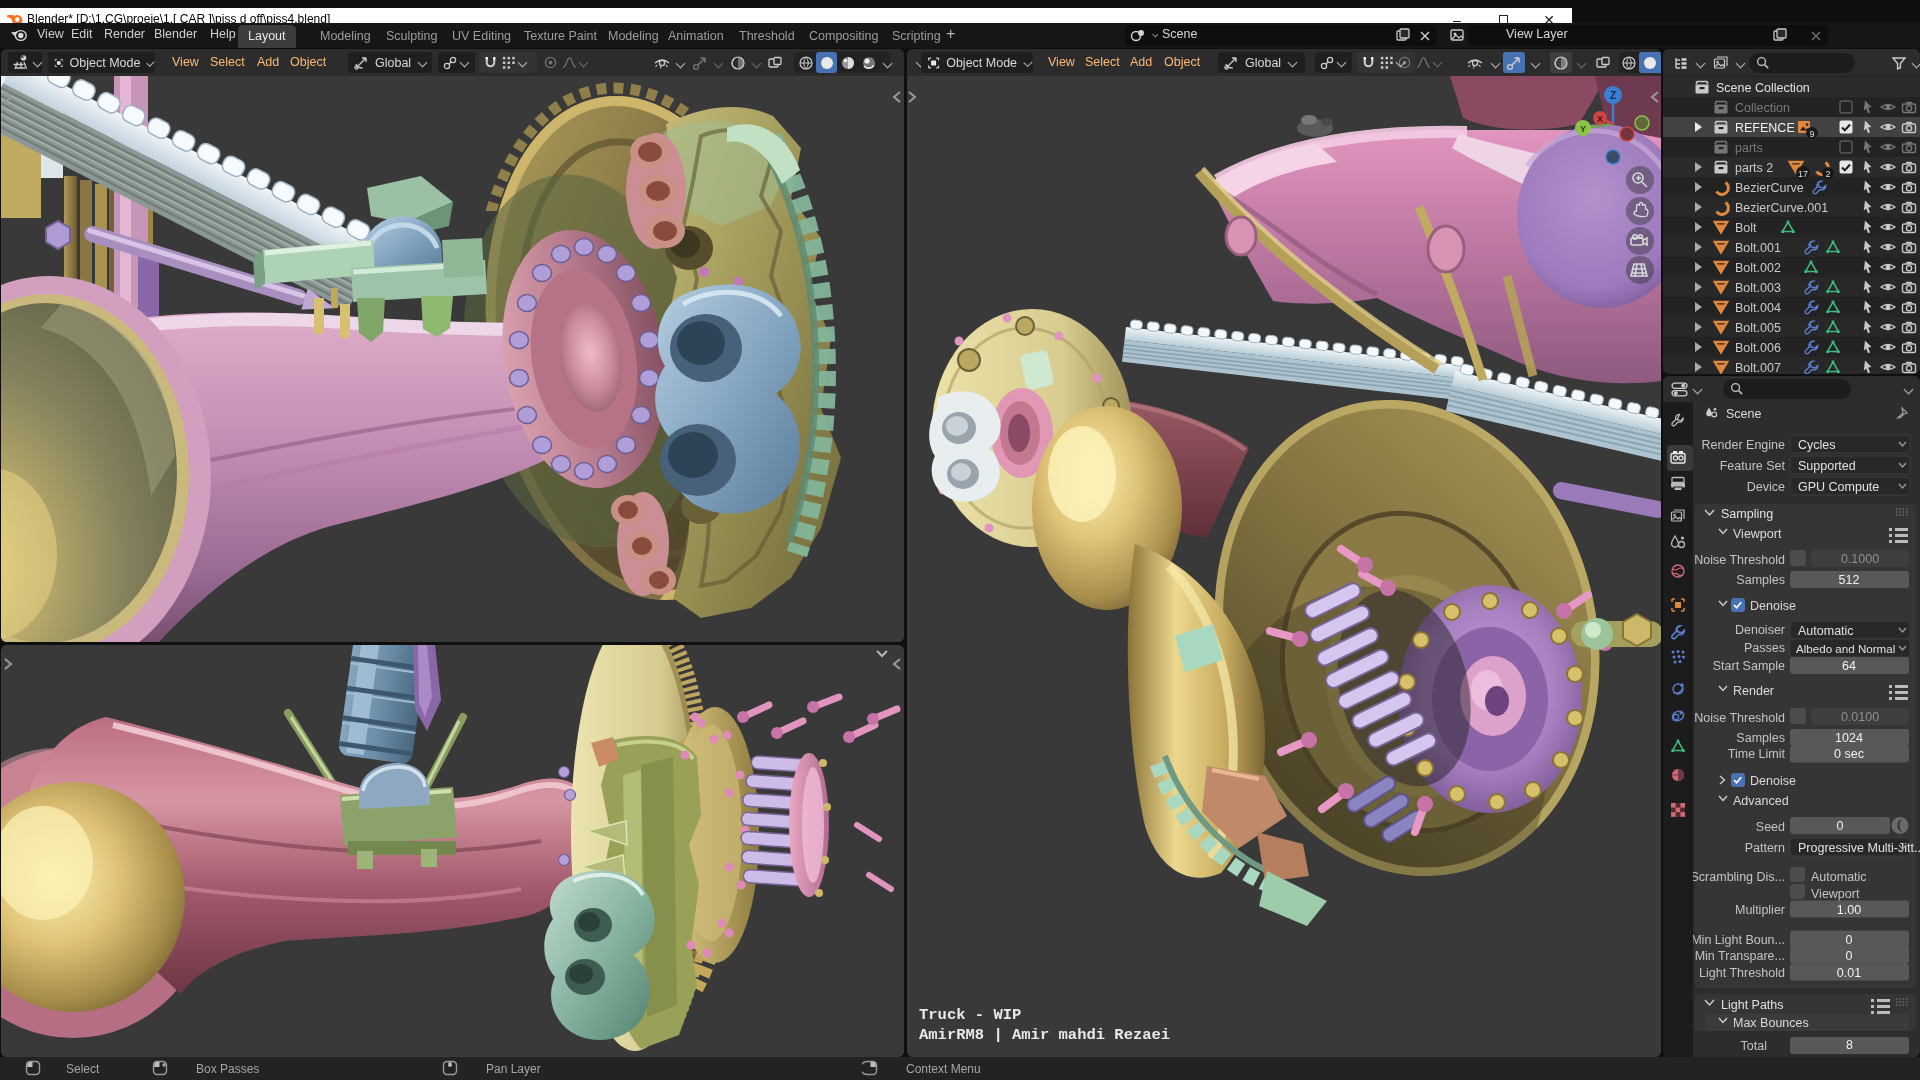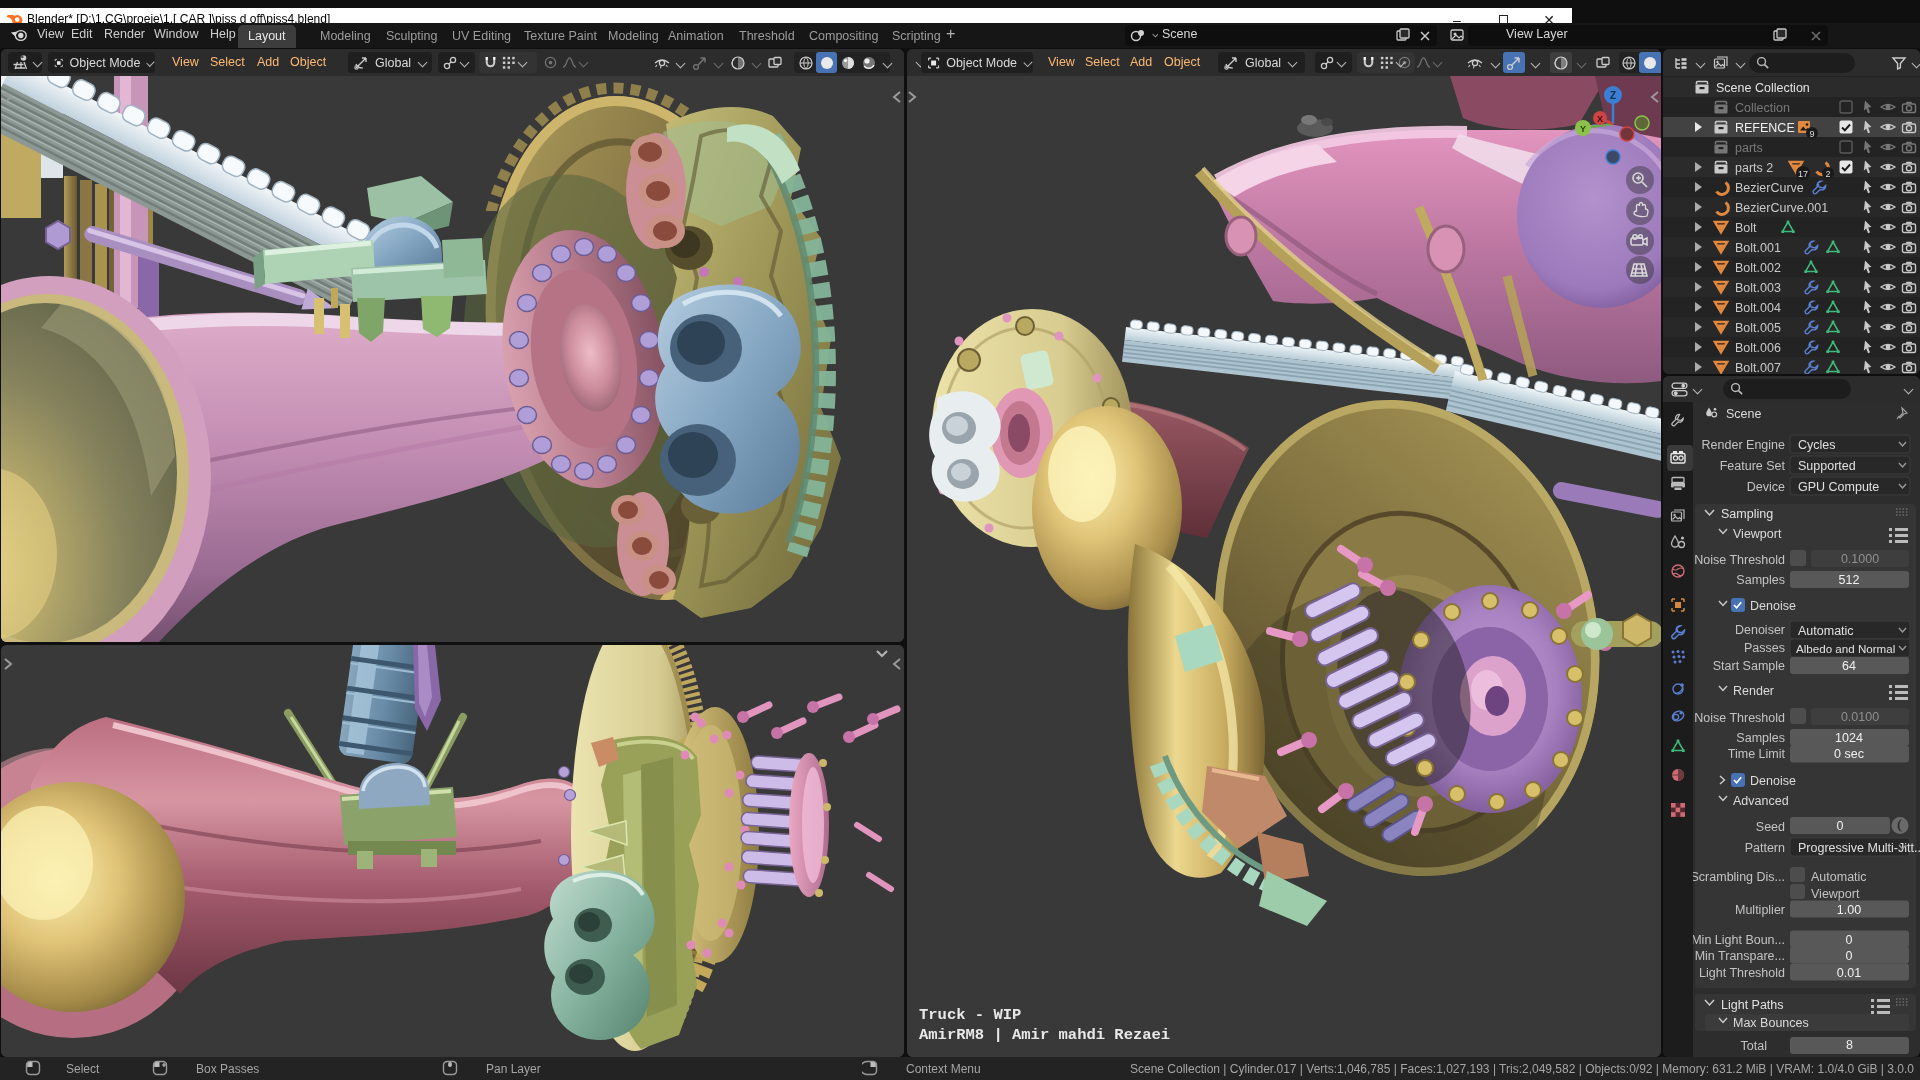--- a/index.html
+++ b/index.html
@@ -51,21 +51,21 @@
   <svg class="abs" style="left:10px;top:5px" width="19" height="15" viewBox="0 0 22 16">
     <g fill="none" stroke="#d8d8d8" stroke-width="1.6">
       <ellipse cx="12.5" cy="8" rx="6.3" ry="5.6"></ellipse>
     </g>
     <circle cx="12.5" cy="8" r="3.1" fill="#d8d8d8"></circle>
     <path d="M1 4.5 L9 3.5 L5.5 8.5 Z" fill="#d8d8d8"></path>
   </svg>
   <span class="mitem" style="left:37px">View</span>
   <span class="mitem" style="left:71px">Edit</span>
   <span class="mitem" style="left:104px">Render</span>
-  <span class="mitem" style="left:154px">Window</span>
+  <span class="mitem" style="left:154px">Blender</span>
   <span class="mitem" style="left:210px">Help</span>
   <span class="tab on" style="left:238px">Layout</span>
   <span class="tab" style="left:310px">Modeling</span>
   <span class="tab" style="left:376px">Sculpting</span>
   <span class="tab" style="left:442px">UV Editing</span>
   <span class="tab" style="left:514px">Texture Paint</span>
   <span class="tab" style="left:598px">Modeling</span>
   <span class="tab" style="left:658px">Animation</span>
   <span class="tab" style="left:729px">Threshold</span>
   <span class="tab" style="left:799px">Compositing</span>
@@ -1543,14 +1543,13 @@
   <svg class="abs" style="left:442px;top:3px" width="16" height="16" viewBox="0 0 16 16">
       <path d="M5 1.5 h6 a3.5 3.5 0 0 1 3.5 3.5 v6 a3.5 3.5 0 0 1 -3.5 3.5 h-6 A3.5 3.5 0 0 1 1.5 11 V5 A3.5 3.5 0 0 1 5 1.5 Z" fill="none" stroke="#999" stroke-width="1.4"></path>
       <rect x="6.2" y="2" width="3.6" height="5" rx="1.8" fill="#bdbdbd"></rect>
     </svg>
   <span class="abs" style="left:486px;top:5px">Pan Layer</span>
   <svg class="abs" style="left:862px;top:3px" width="16" height="16" viewBox="0 0 16 16">
       <path d="M5 1.5 h6 a3.5 3.5 0 0 1 3.5 3.5 v6 a3.5 3.5 0 0 1 -3.5 3.5 h-6 A3.5 3.5 0 0 1 5 1.5 Z" fill="none" stroke="#999" stroke-width="1.4"></path>
       <path d="M10.8 2 a3 3 0 0 1 3 3 v2 h-5.3 V2 Z" fill="#bdbdbd"></path>
     </svg>
   <span class="abs" style="left:906px;top:5px">Context Menu</span>
-  <span class="abs" style="right:6px;top:5px">Scene Collection | Cylinder.017 | Verts:1,046,785 | Faces:1,027,193 | Tris:2,049,582 | Objects:0/92 | Memory: 631.2 MiB | VRAM: 1.0/4.0 GiB | 3.0.0</span>
 </div>
 
 </body></html>

